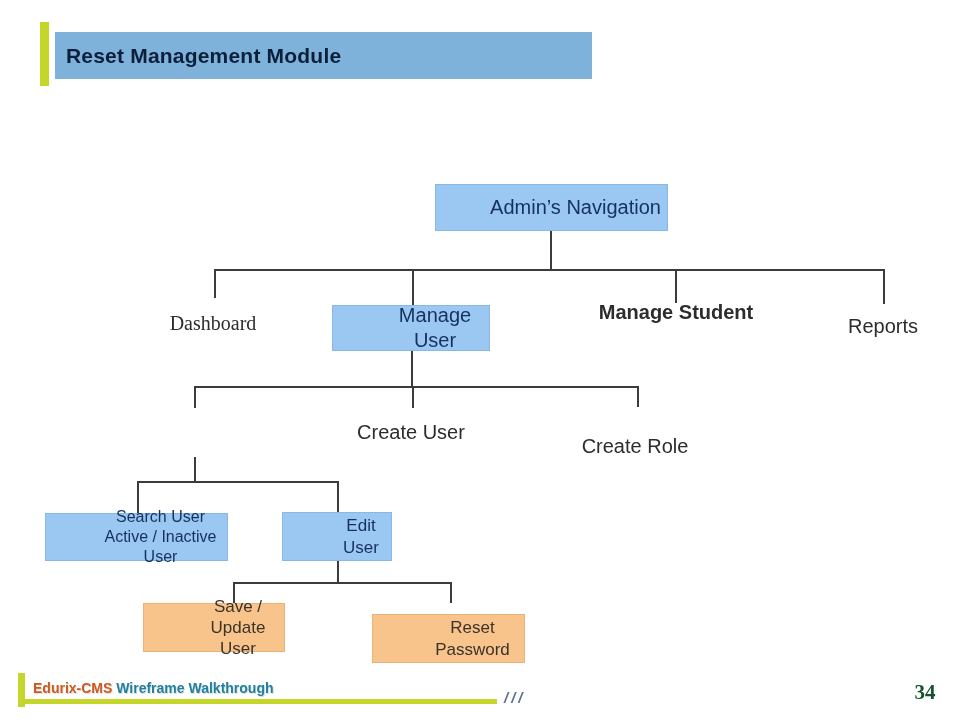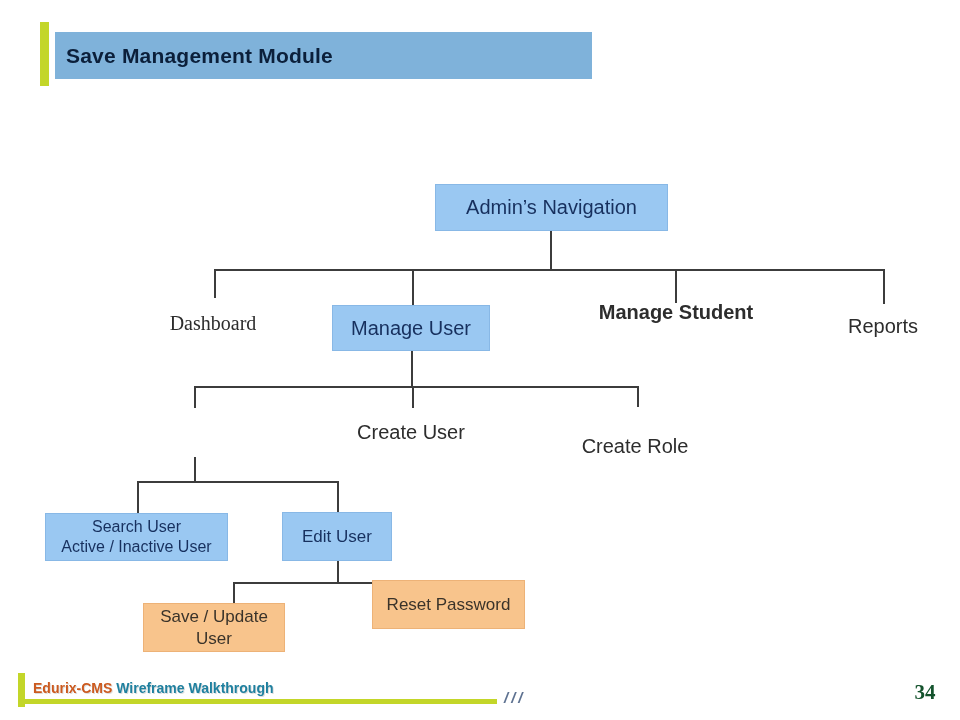--- a/index.html
+++ b/index.html
@@ -41,21 +41,21 @@
     letter-spacing: 0.2px;
   }
   
   .hline, .vline { position: absolute; background: var(--connector); }
   .hline { height: 1.5px; }
   .vline { width: 1.5px; }
   .box {
     position: absolute;
     display: flex; flex-direction: column;
     align-items: center; justify-content: center;
-    text-align: center; line-height: 1.25;
+    text-align: center; line-height: 1.25; padding-left: 48px;
   }
   .box.blue {
     background: var(--node-blue);
     border: 1px solid var(--node-blue-border);
     color: var(--node-text-navy);
   }
   .box.orange {
     background: var(--node-orange);
     border: 1px solid var(--node-orange-border);
     color: #3a332a;
@@ -97,21 +97,21 @@
     font-size: 21px; font-weight: bold; color: #14532d;
   }
 </style>
 </head>
 <body>
 
 <div class="slide">
 
   <div class="title-accent"></div>
   <div class="title-bar">
-    <div class="title-text">Save Management Module</div>
+    <div class="title-text">Reset Management Module</div>
   </div>
 
   <div class="vline" style="left:550px; top:231px; height:38px;"></div>
   <div class="hline" style="left:214px; top:269px; width:669px;"></div>
   <div class="vline" style="left:214px; top:269px; height:29px;"></div>
   <div class="vline" style="left:412px; top:269px; height:37px;"></div>
   <div class="vline" style="left:675px; top:269px; height:34px;"></div>
   <div class="vline" style="left:883px; top:269px; height:35px;"></div>
 
   <div class="vline" style="left:411px; top:351px; height:35px;"></div>
@@ -155,21 +155,21 @@
   </div>
 
   <div class="box blue fs17" style="left:282px; top:512px; width:110px; height:49px;">
     <span>Edit User</span>
   </div>
 
   <div class="box orange fs17" style="left:143px; top:603px; width:142px; height:49px;">
     <span>Save / Update User</span>
   </div>
 
-  <div class="box orange fs17" style="left:372px; top:580px; width:153px; height:49px;">
+  <div class="box orange fs17" style="left:372px; top:614px; width:153px; height:49px;">
     <span>Reset Password</span>
   </div>
 
   <div class="footer-accent"></div>
   <div class="footer-text">
     <span class="brand">Edurix-CMS</span>
     <span> </span>
     <span class="subtitle">Wireframe Walkthrough</span>
   </div>
   <div class="footer-rule"></div>

